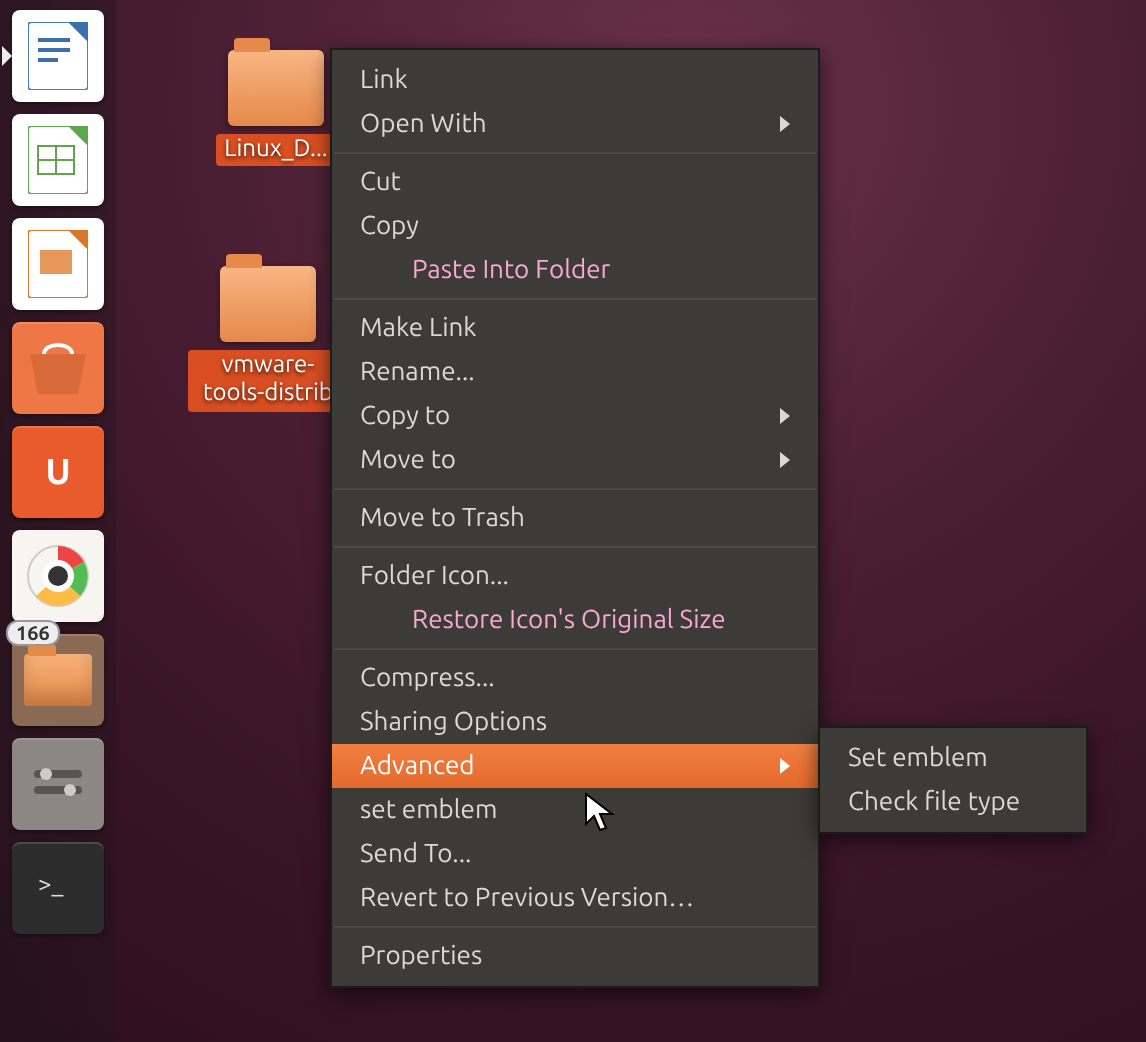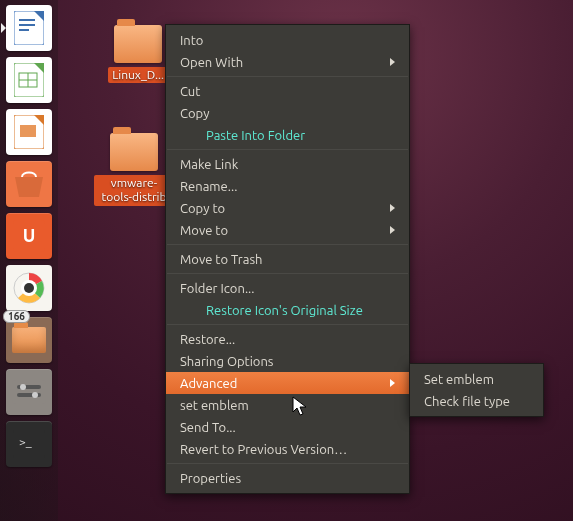--- a/index.html
+++ b/index.html
@@ -97,21 +97,21 @@
     padding:4px 0;
   }
   .menu.main { left:165px; top:24px; width:245px; }
   .menu.sub  { left:409px; top:363px; width:135px; }
   .menu-item {
     padding:3px 14px 3px 14px;
     display:flex; align-items:center; justify-content:space-between;
     height:22px;
     white-space:nowrap;
   }
-  .menu-item.disabled { color:#5eead4;padding-left:40px; }
+  .menu-item.disabled { color:#f9a8d4;padding-left:40px; }
   .menu-item.highlight {
     background: linear-gradient(#f08042,#e36a2c);
     color:#fff;
   }
   .menu-sep {
     height:1px; background:#2b2a27; margin:3px 1px;
     border-bottom:1px solid #4a4945;
   }
   .arrow {
     width:0;height:0;
@@ -221,21 +221,21 @@
       <div class="label-box">Linux_D...</div>
     </div>
     <div class="desktop-icon" style="left: 94px; top: 133px;">
       <div class="folder"></div>
       <div class="label-box">vmware-tools-distrib</div>
     </div>
   </div>
 
 <div class="menu main">
     <div class="menu-item">
-      <span>Into</span>
+      <span>Link</span>
     </div>
     <div class="menu-item">
       <span>Open With</span>
       <span class="arrow"></span>
     </div>
     <div class="menu-sep"></div>
     <div class="menu-item">
       <span>Cut</span>
     </div>
     <div class="menu-item">
@@ -265,21 +265,21 @@
     </div>
     <div class="menu-sep"></div>
     <div class="menu-item">
       <span>Folder Icon...</span>
     </div>
     <div class="menu-item disabled">
       <span>Restore Icon's Original Size</span>
     </div>
     <div class="menu-sep"></div>
     <div class="menu-item">
-      <span>Restore...</span>
+      <span>Compress...</span>
     </div>
     <div class="menu-item">
       <span>Sharing Options</span>
     </div>
     <div class="menu-item highlight">
       <span>Advanced</span>
       <span class="arrow"></span>
     </div>
     <div class="menu-item">
       <span>set emblem</span>

